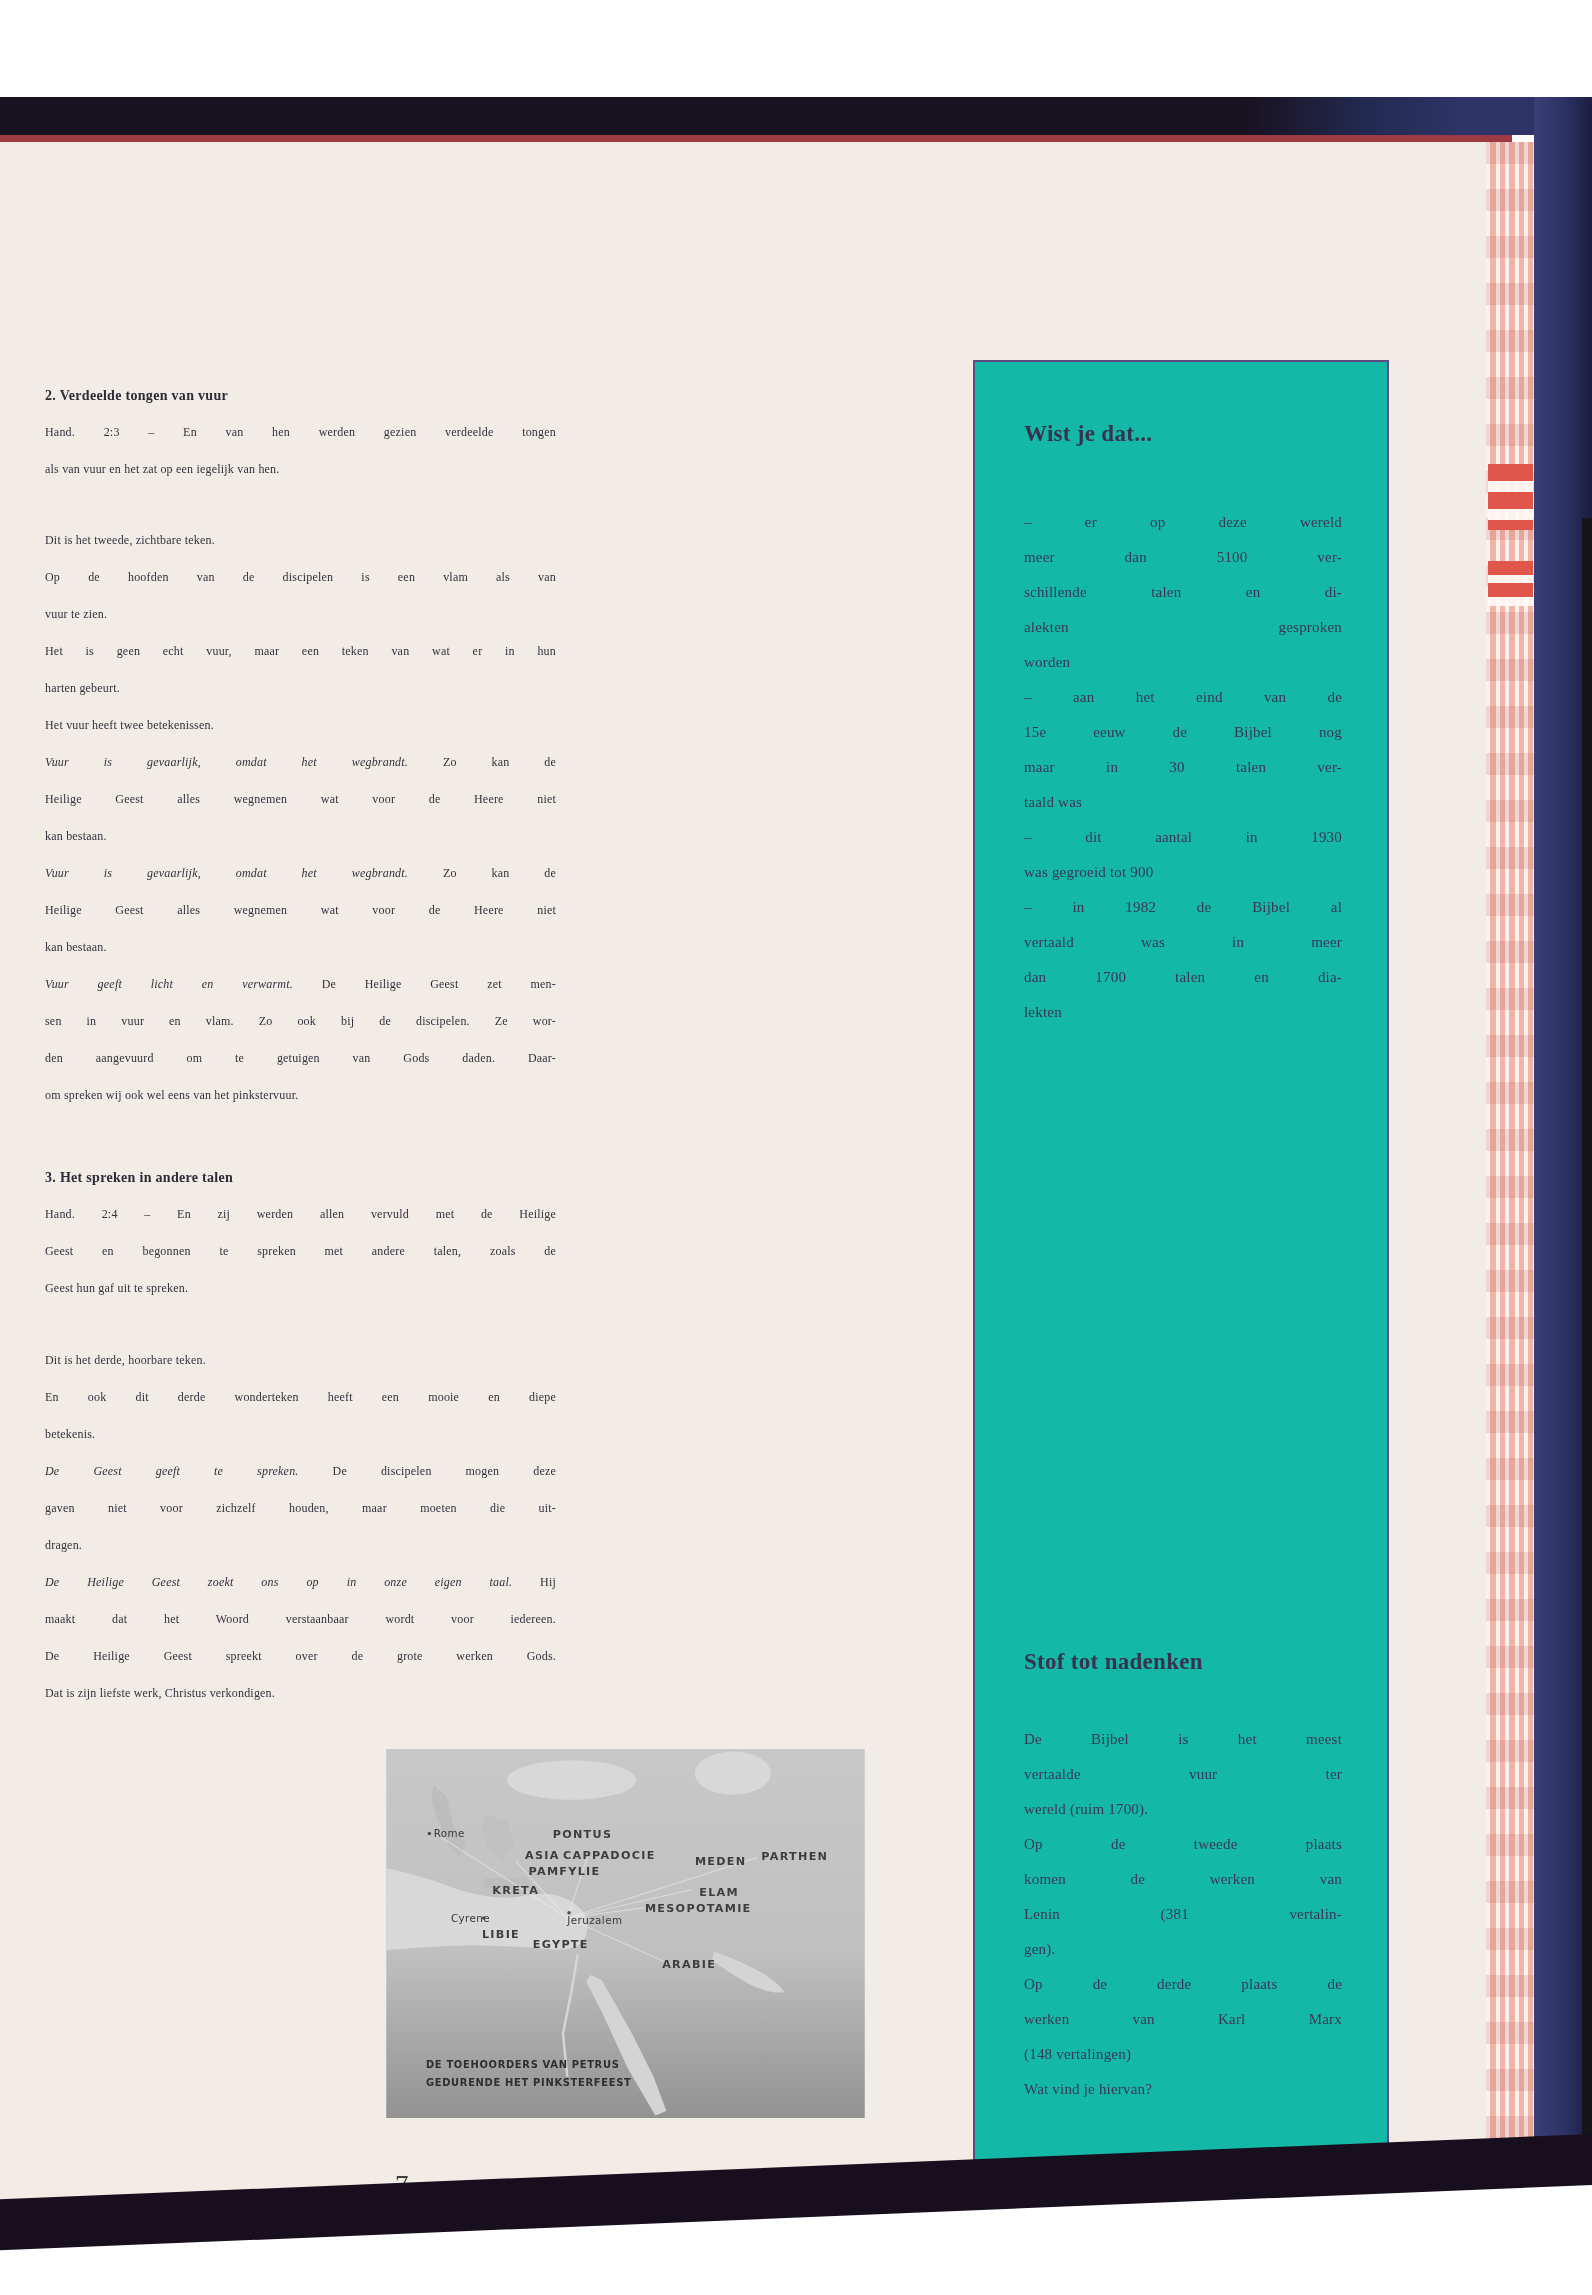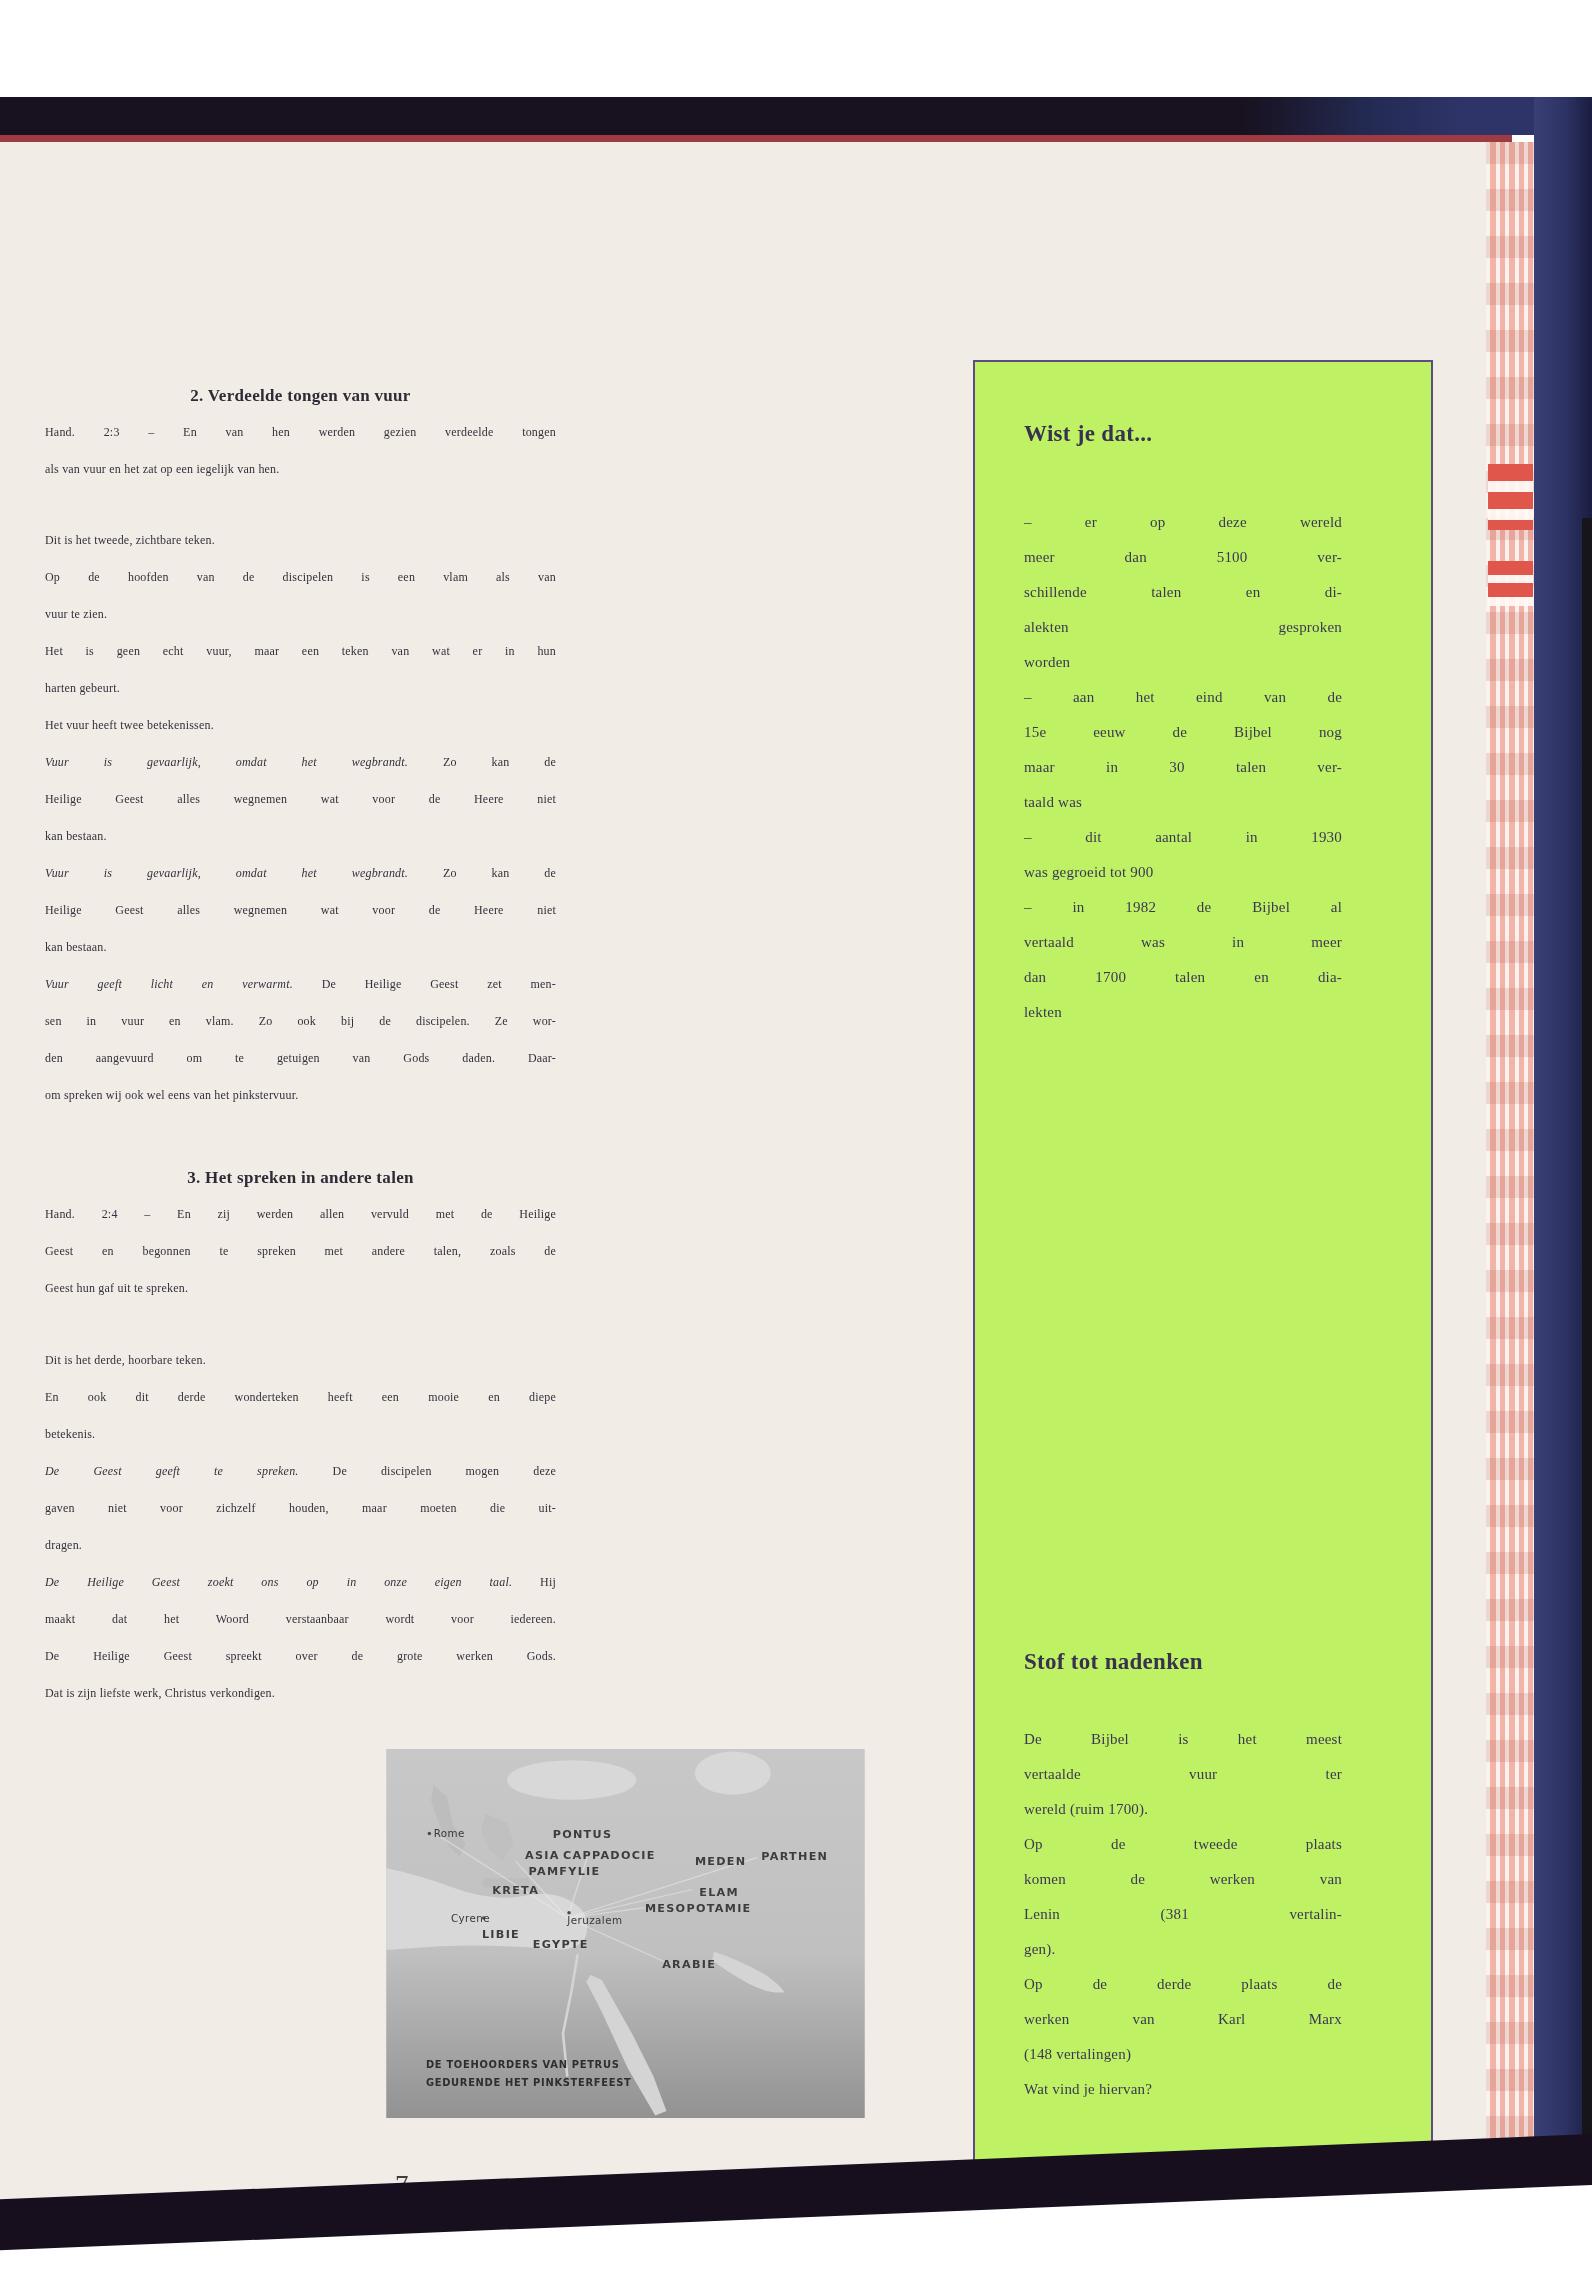--- a/index.html
+++ b/index.html
@@ -23,29 +23,29 @@
   .cover-right{left:1534px;top:97px;width:58px;height:2080px;
     background:linear-gradient(90deg,#3a4076,#2c3263 55%,#1a1d40);}
   .shadow-right{left:1582px;top:518px;width:10.4px;height:1661px;background:#15151a;}
   .bottom-bar{left:-17.3px;top:2200px;width:1691px;height:52px;background:#170f1d;
     transform:rotate(-2.35deg);transform-origin:0 0;}
   .bottom-mask{left:-17.3px;top:2251px;width:1709px;height:259px;background:#ffffff;
     transform:rotate(-2.35deg);transform-origin:0 0;}
 
   
   .left-col{left:45px;top:235px;width:511px;}
-  .heading{font-weight:bold;font-size:17px;line-height:37px;color:#2e2a36;letter-spacing:0.3px;text-align:center;}
+  .heading{font-weight:bold;font-size:14px;line-height:37px;color:#2e2a36;letter-spacing:0.3px;}
   .bline{width:511px;font-size:12px;line-height:37px;color:#34303c;letter-spacing:0.2px;
     text-align:justify;text-align-last:justify;}
   .bline.last{text-align-last:left;}
   .it{font-style:italic;}
 
   
-  .purple-box{left:973px;top:218px;width:460px;height:1851px;box-sizing:border-box;
-    background:#bef264;border:2.6px solid #5f4a82;padding:54px 43px 0 49px;}
+  .purple-box{left:973px;top:218px;width:416px;height:1851px;box-sizing:border-box;
+    background:#14b8a6;border:2.6px solid #5f4a82;padding:54px 43px 0 49px;}
   .purple-box h2{margin:0 0 54px 0;font-size:23px;line-height:35px;font-weight:bold;
     color:#39324f;font-family:"Liberation Serif",serif;letter-spacing:0.3px;}
   .purple-box h2.t2{margin:614px 0 43px 0;}
   .sline{width:318px;font-size:15px;line-height:35px;color:#3c3654;
     text-align:justify;text-align-last:justify;letter-spacing:0.2px;}
   .sline.last{text-align-last:left;}
 
   
   .map{left:386px;top:1607px;width:484px;height:369px;}
   .map svg{display:block;}

